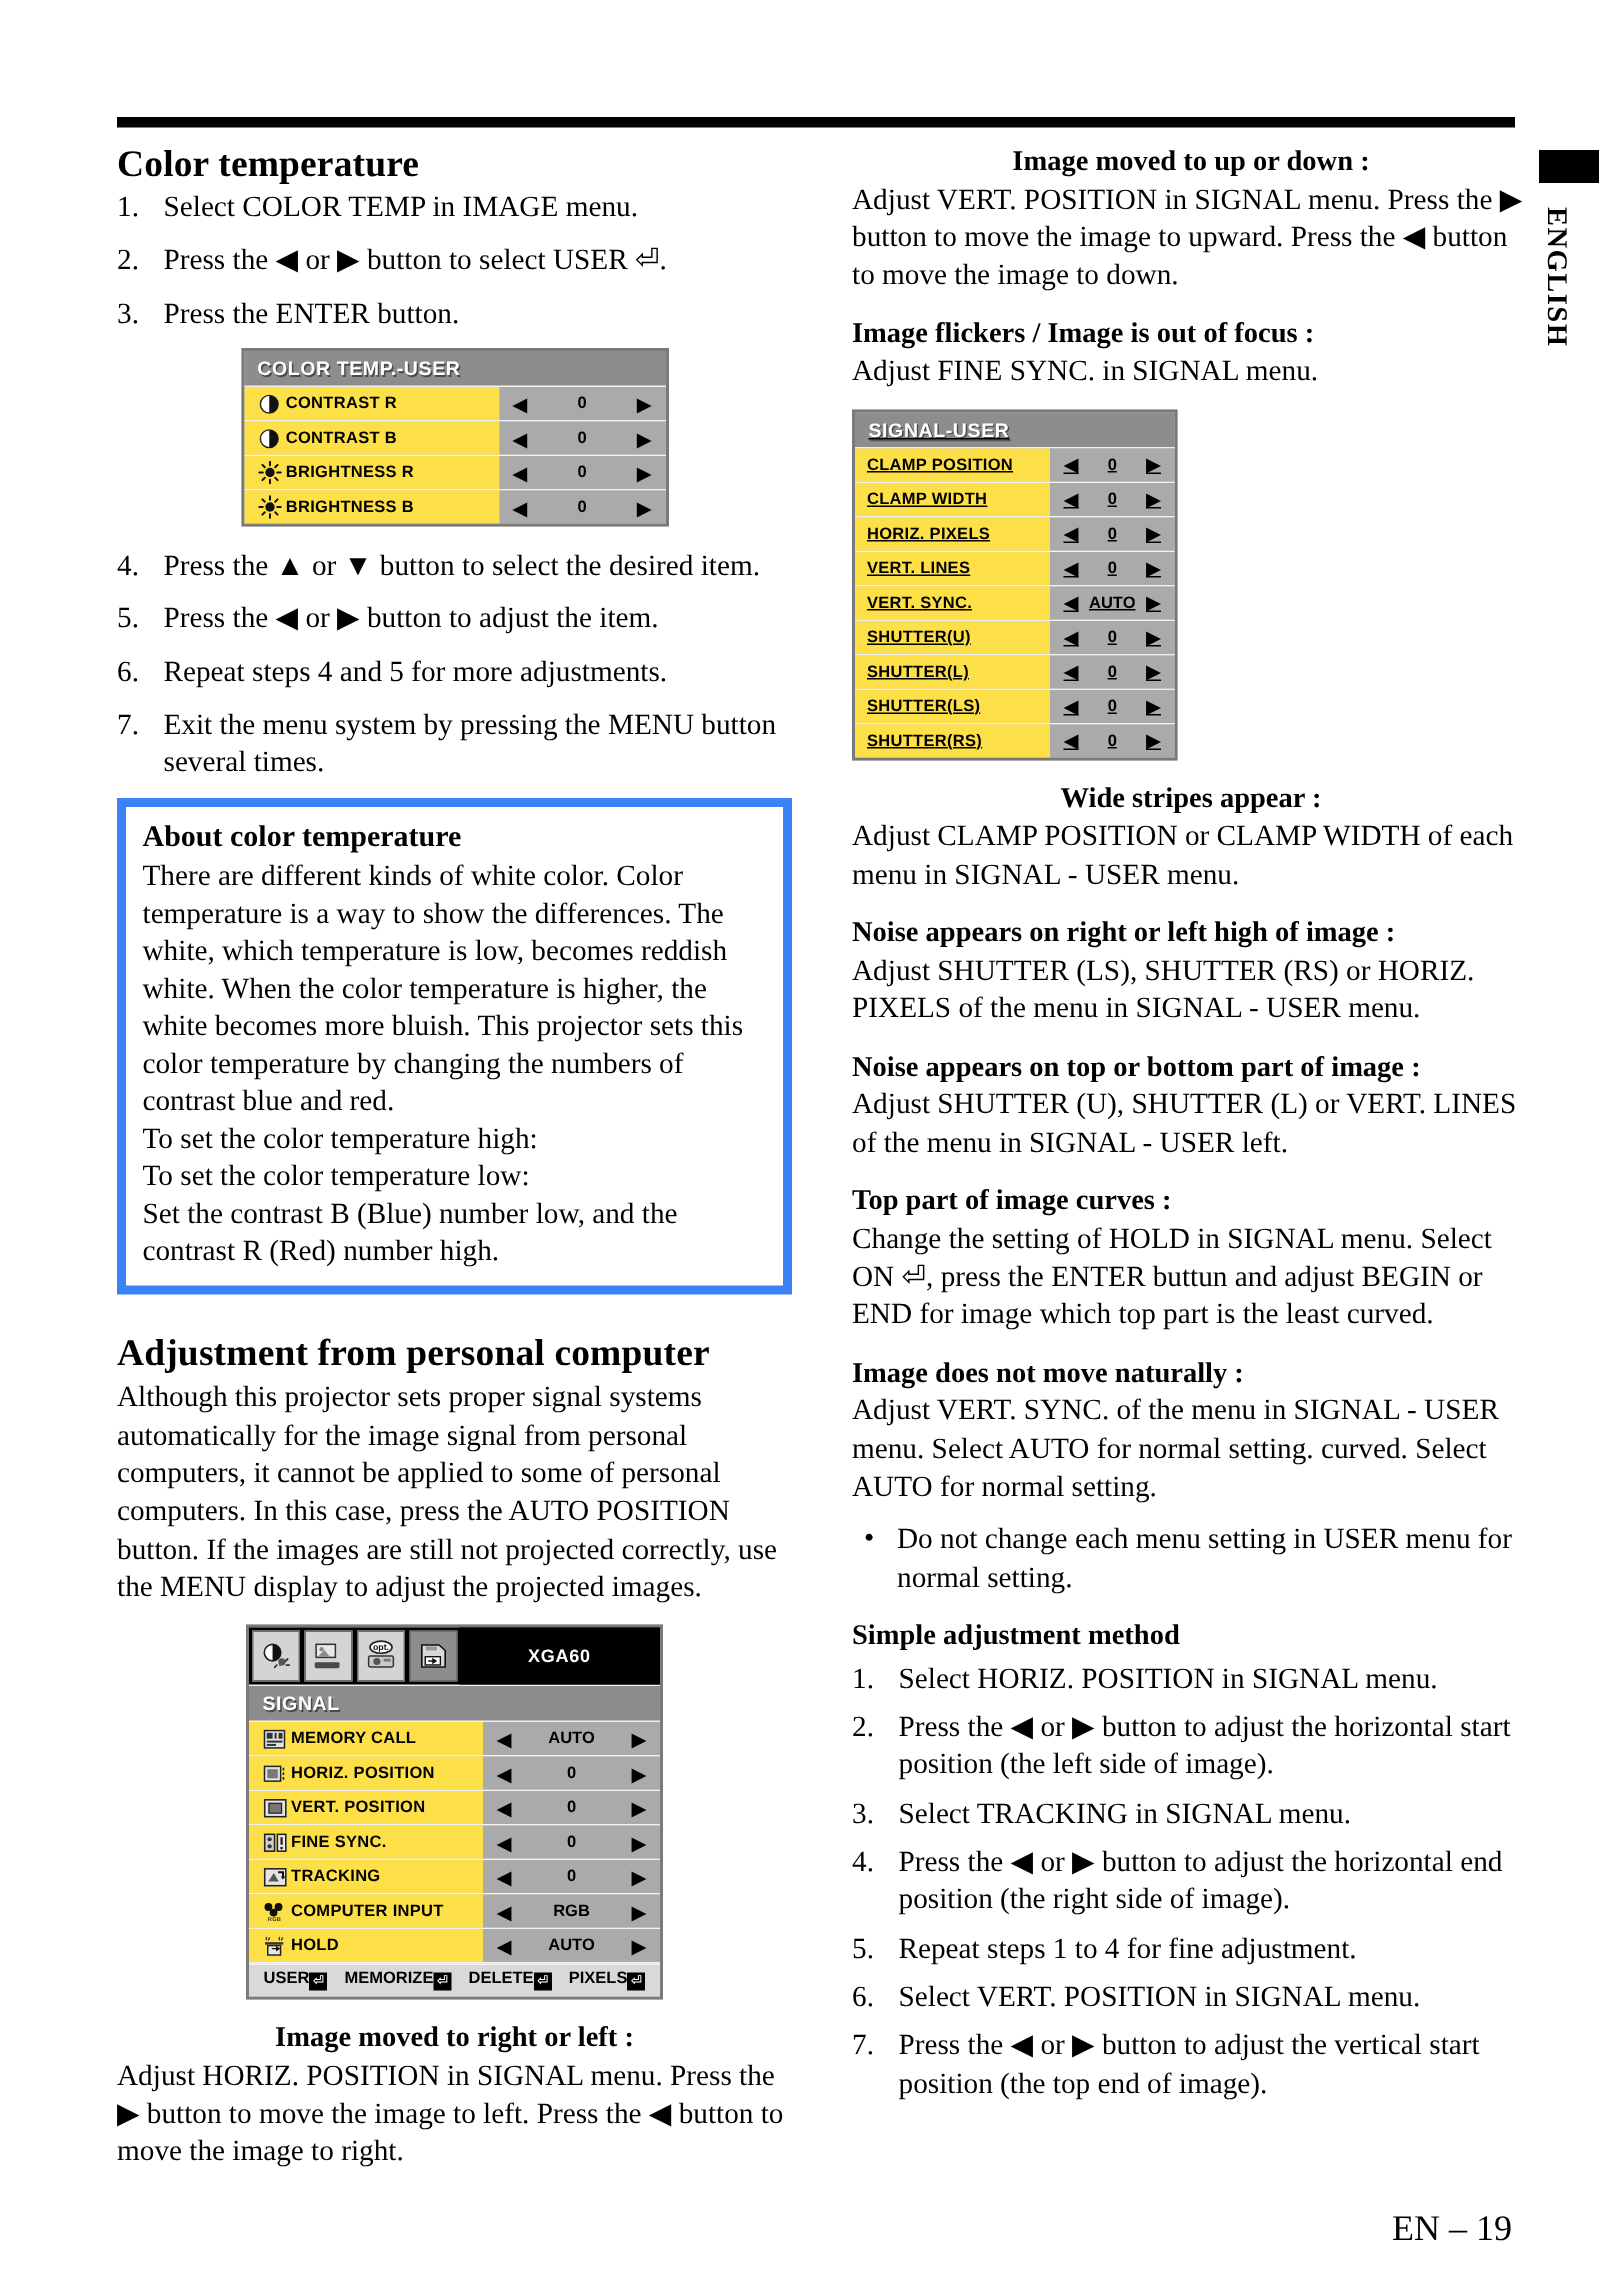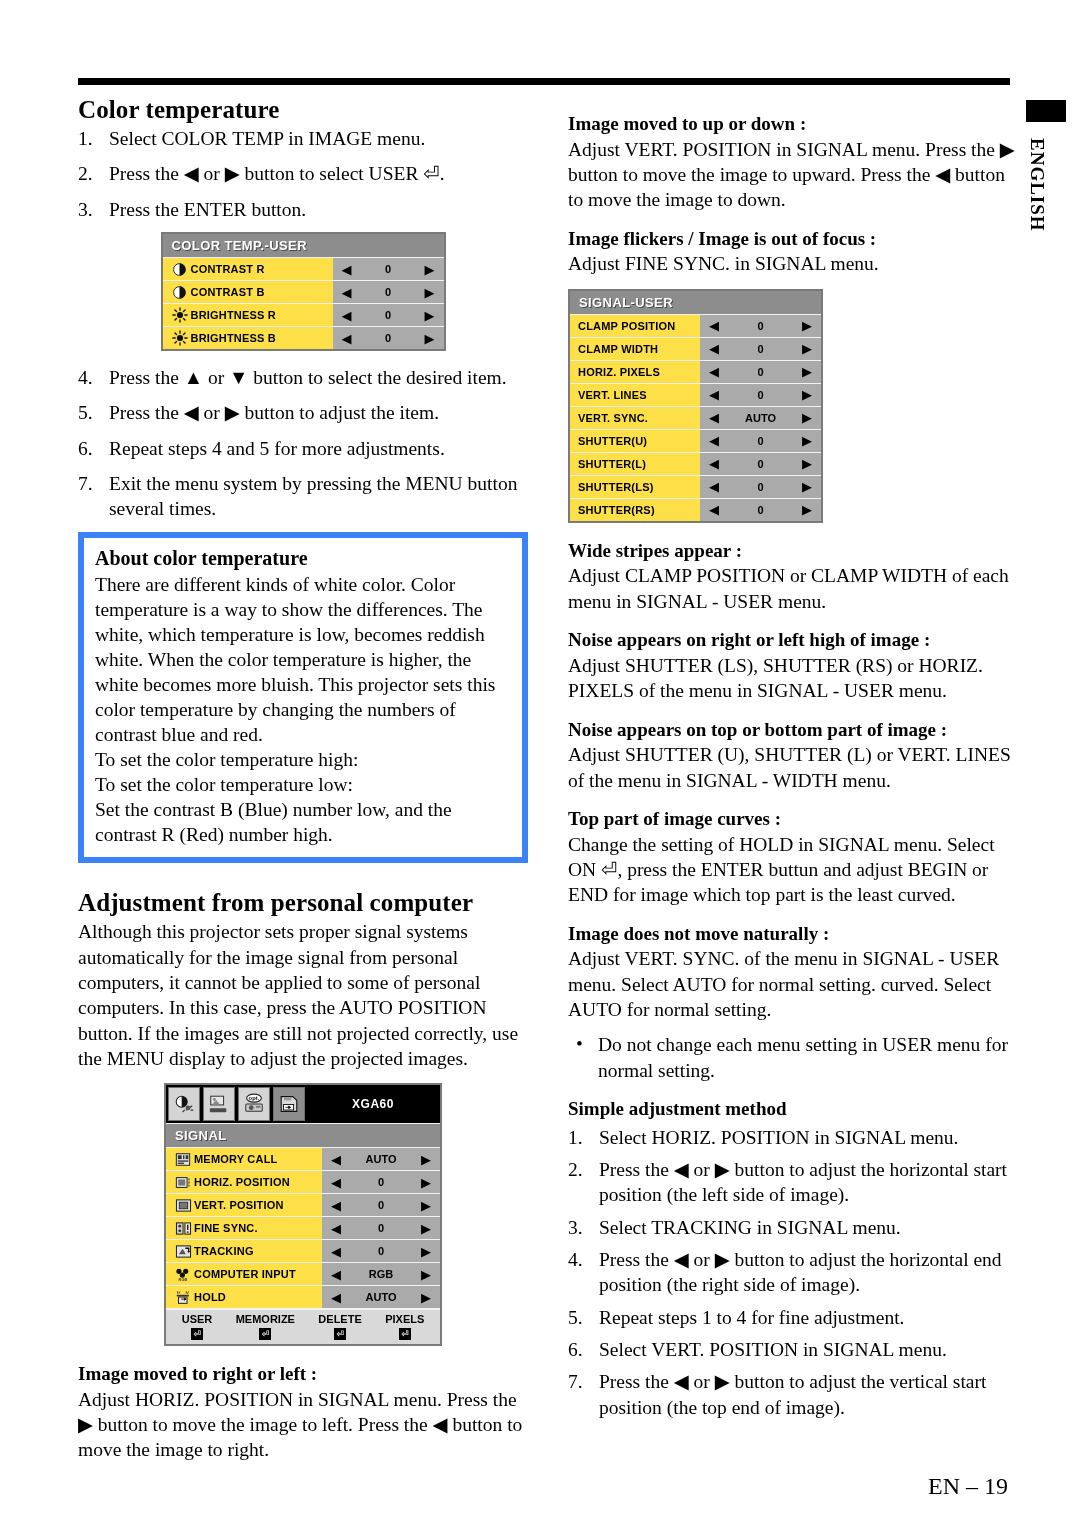--- a/index.html
+++ b/index.html
@@ -86,21 +86,21 @@
     margin: 0 0 0 0;
     text-align: left;
   }
 
   .sub {
     font-size: 19px;
     font-weight: bold;
     margin: 14px 0 0 0;
     line-height: 1.3;
   }
-  .sub.first { margin-top: 16px; }
+  .sub.first { margin-top: 0; text-align: center; }
 
   
   ol.steps {
     list-style: none;
     margin: 0;
     padding: 0;
   }
   ol.steps li {
     position: relative;
     padding-left: 31px;
@@ -205,21 +205,21 @@
     box-sizing: border-box;
   }
   .osd-val .tri { font-size: 13px; line-height: 1; color: #000; }
   .osd-val .num { flex: 1 1 auto; text-align: center; }
 
   
   #color-temp-menu { width: 285px; }
   #color-temp-menu .osd-lbl { width: 170px; }
 
   
-  #signal-user-menu { width: 255px; }
+  #signal-user-menu { width: 217px; text-decoration: underline; }
   #signal-user-menu .osd-lbl { width: 130px; padding-left: 8px; }
 
   
   #signal-menu { width: 278px; }
   #signal-menu .osd-lbl { width: 156px; }
 
   .osd-tabbar {
     display: flex;
     align-items: stretch;
     background: #000;
@@ -251,21 +251,21 @@
   .osd-foot {
     background: #d9d9d9;
     display: flex;
     align-items: flex-start;
     justify-content: space-around;
     padding: 3px 4px 4px 4px;
     border-top: 1px solid #f2f2f2;
   }
   .osd-foot .fitem {
     display: flex;
-    flex-direction: column;
+    flex-direction: row;
     align-items: center;
     font-size: 11px;
     font-weight: bold;
     line-height: 1.25;
   }
   .osd-foot .fitem .e {
     display: inline-block;
     width: 12px;
     height: 12px;
     background: #000;
@@ -751,21 +751,21 @@
       </div>
     </div>
 
     <div class="sub first">Wide stripes appear :</div>
     <p class="body">Adjust CLAMP POSITION or CLAMP WIDTH of each menu in SIGNAL - USER menu.</p>
 
     <div class="sub">Noise appears on right or left high of image :</div>
     <p class="body">Adjust SHUTTER (LS), SHUTTER (RS) or  HORIZ. PIXELS  of the menu in SIGNAL - USER menu.</p>
 
     <div class="sub">Noise appears on top or bottom part of image :</div>
-    <p class="body">Adjust SHUTTER (U), SHUTTER (L) or VERT. LINES of the menu in SIGNAL - WIDTH menu.</p>
+    <p class="body">Adjust SHUTTER (U), SHUTTER (L) or VERT. LINES of the menu in SIGNAL - USER left.</p>
 
     <div class="sub">Top part of image curves :</div>
     <p class="body">Change the setting of HOLD in SIGNAL menu. Select ON ⏎, press the ENTER buttun and adjust BEGIN or END for image which top part is the least curved.</p>
 
     <div class="sub">Image does not move naturally :</div>
     <p class="body">Adjust VERT. SYNC. of the menu in SIGNAL - USER menu.  Select AUTO for normal setting. curved.  Select AUTO for normal setting.</p>
 
     <ul class="bullets">
       <li><span class="dot">•</span><span>Do not change each menu setting in USER menu for normal setting.</span></li>
     </ul>

